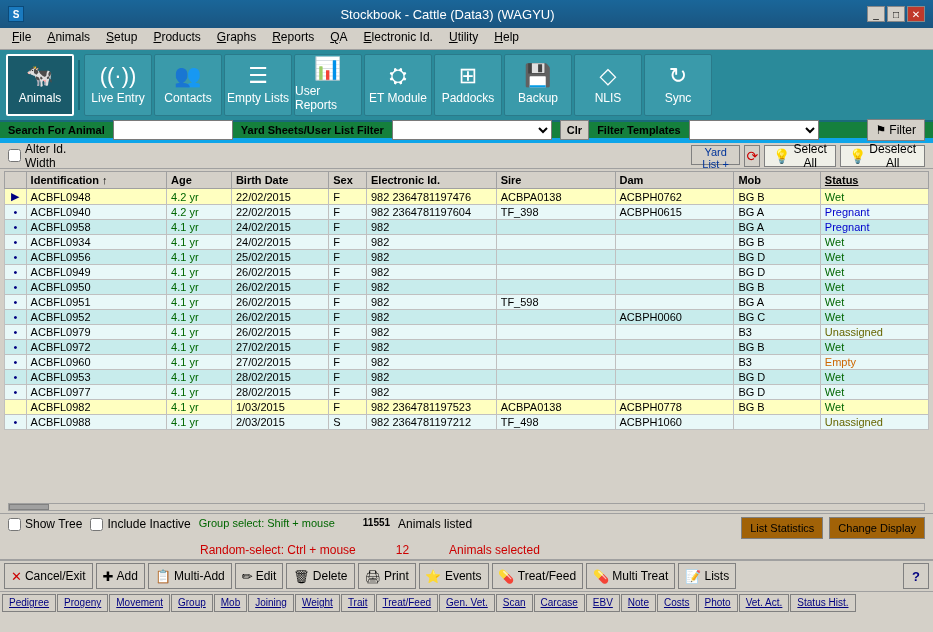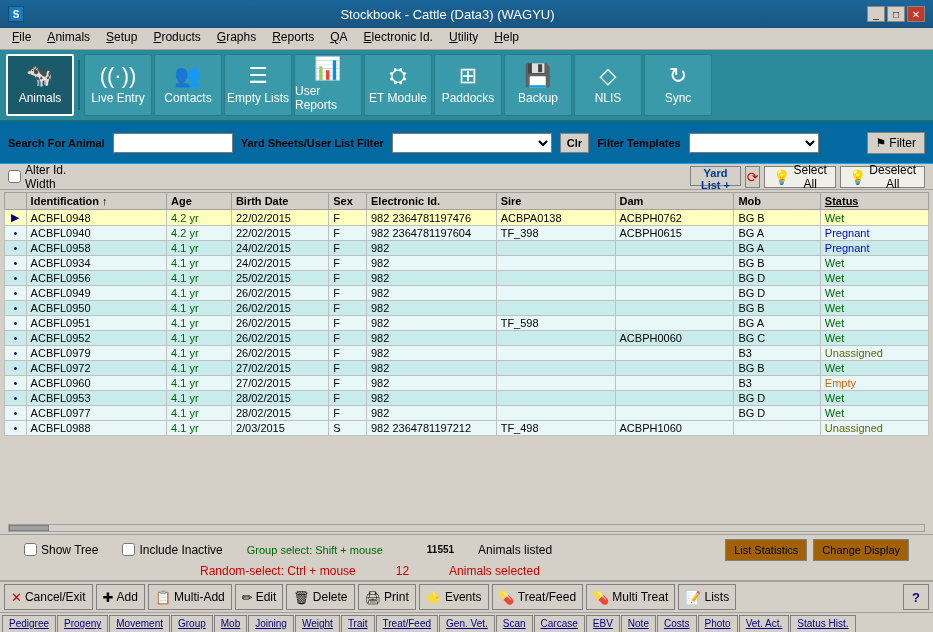--- a/index.html
+++ b/index.html
@@ -64,27 +64,27 @@
       font-size: 11px;
       gap: 4px;
       border-radius: 2px;
     }
     .tool-btn.active { background: #1a5a6a; border: 2px solid #ffffff; }
     .tool-btn .tb-icon { font-size: 22px; line-height: 1; }
     .tool-sep { width: 2px; height: 50px; background: #1a6a7a; margin: 0 2px; }
 
     
     .filter-bar {
-      background: #0369a1;
+      background: #15803d;
       padding: 4px 8px;
       display: flex;
       align-items: center;
       gap: 8px;
-      border-bottom: 1px solid #0ea5e9;
-      height: 42px;
+      border-bottom: 5px solid #0ea5e9;
+      height: 21px;
     }
     .filter-label { font-size: 11px; font-weight: bold; white-space: nowrap; }
     .filter-input { height: 20px; border: 1px solid #7a7a7a; background: white; padding: 0 2px; font-size: 11px; }
     .filter-select { height: 20px; border: 1px solid #7a7a7a; background: white; font-size: 11px; }
     .filter-clr-btn {
       height: 20px; padding: 0 6px; background: #d4d0c8; border: 1px solid #808080;
       cursor: pointer; font-size: 11px; font-weight: bold;
     }
     .filter-right { margin-left: auto; display: flex; align-items: center; gap: 4px; }
     .filter-btn {
@@ -98,21 +98,21 @@
       padding: 2px 8px;
       display: flex;
       align-items: center;
       gap: 8px;
       border-bottom: 1px solid #a0a0a0;
       height: 26px;
     }
     .alter-check { display: flex; align-items: center; gap: 4px; font-size: 11px; }
     .yard-btn {
       height: 20px; padding: 0 6px; background: #d4d0c8; border: 1px solid #808080;
-      cursor: pointer; font-size: 11px; font-weight: bold; color: #003399;
+      cursor: pointer; font-size: 11px; font-weight: normal; color: #003399;
     }
     .refresh-btn {
       width: 22px; height: 22px; background: #d4d0c8; border: 1px solid #808080;
       cursor: pointer; display: flex; align-items: center; justify-content: center; font-size: 14px; color: #cc0000;
     }
     .select-btns { margin-left: auto; display: flex; gap: 4px; }
     .sel-btn {
       height: 22px; padding: 0 8px; background: #f0f0e8; border: 1px solid #808080;
       cursor: pointer; font-size: 11px; display: flex; align-items: center; gap: 3px;
     }
@@ -141,24 +141,24 @@
       white-space: nowrap;
       overflow: hidden;
       text-overflow: ellipsis;
     }
     tbody tr:nth-child(even) { background: #e8f8f8; }
     tbody tr:nth-child(odd) { background: #c8ecec; }
 
     
     .status-area {
       background: #d4d0c8;
-      padding: 3px 24px;
-      display: flex;
-      align-items: center;
-      gap: 24px;
+      padding: 3px 8px;
+      display: flex;
+      align-items: flex-start;
+      gap: 8px;
       height: 30px;
       border-top: 1px solid #a0a0a0;
     }
     .status-check { display: flex; align-items: center; gap: 4px; font-size: 11px; }
     .status-text { font-size: 11px; color: #006600; }
     .status-num { font-size: 10px; font-weight: bold; }
     .status-right { margin-left: auto; display: flex; gap: 6px; }
     .stat-btn {
       height: 22px; padding: 0 8px; background: #a16207; border: 1px solid #808080;
       cursor: pointer; font-size: 11px;
@@ -513,20 +513,32 @@
             <td>ACBFL0977</td>
             <td style="color: rgb(0, 102, 0);">4.1 yr</td>
             <td>28/02/2015</td>
             <td>F</td>
             <td>982</td>
             <td></td>
             <td></td>
             <td>BG D</td>
             <td style="color: rgb(0, 102, 0);">Wet</td>
           </tr>
+          <tr style="background: rgb(255, 255, 192);">
+            <td style="text-align: center; color: rgb(0, 0, 128);"></td>
+            <td>ACBFL0982</td>
+            <td style="color: rgb(0, 102, 0);">4.1 yr</td>
+            <td>1/03/2015</td>
+            <td>F</td>
+            <td>982 2364781197523</td>
+            <td>ACBPA0138</td>
+            <td>ACBPH0778</td>
+            <td>BG B</td>
+            <td style="color: rgb(0, 102, 0);">Wet</td>
+          </tr>
           <tr style="background: rgb(232, 248, 248);">
             <td style="text-align: center; color: rgb(0, 0, 128);">•</td>
             <td>ACBFL0988</td>
             <td style="color: rgb(0, 102, 0);">4.1 yr</td>
             <td>2/03/2015</td>
             <td>S</td>
             <td>982 2364781197212</td>
             <td>TF_498</td>
             <td>ACBPH1060</td>
             <td></td>

